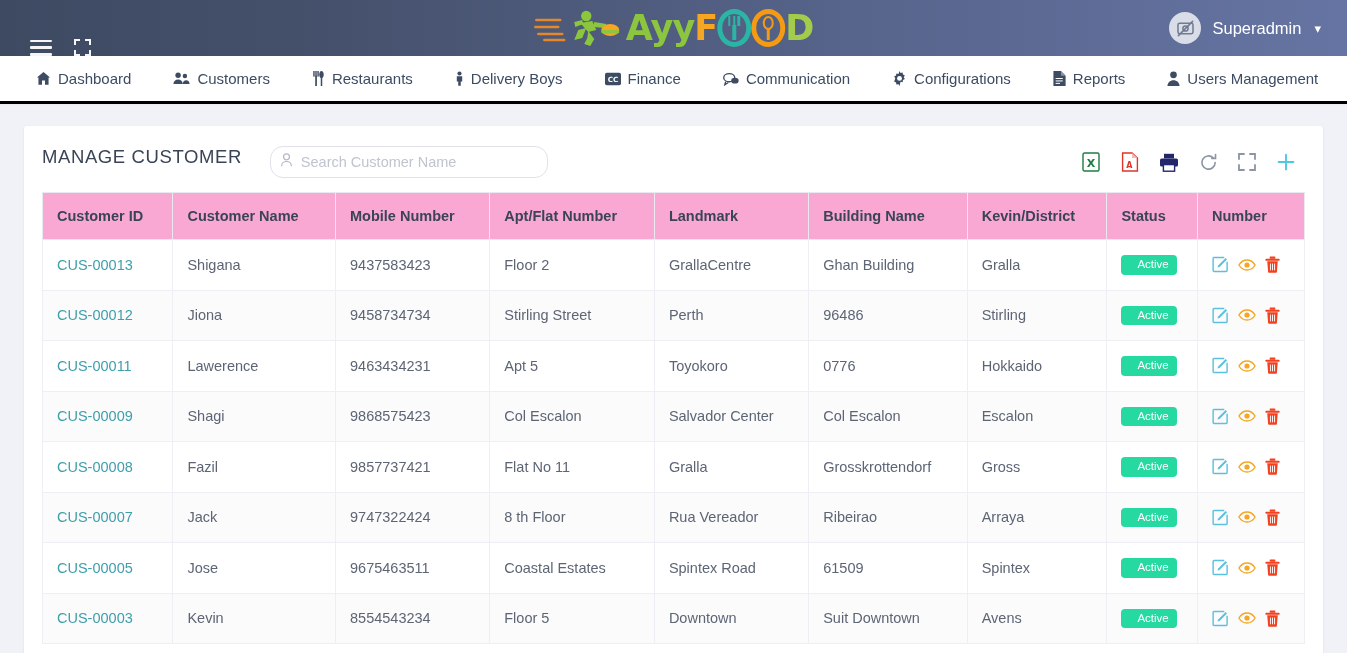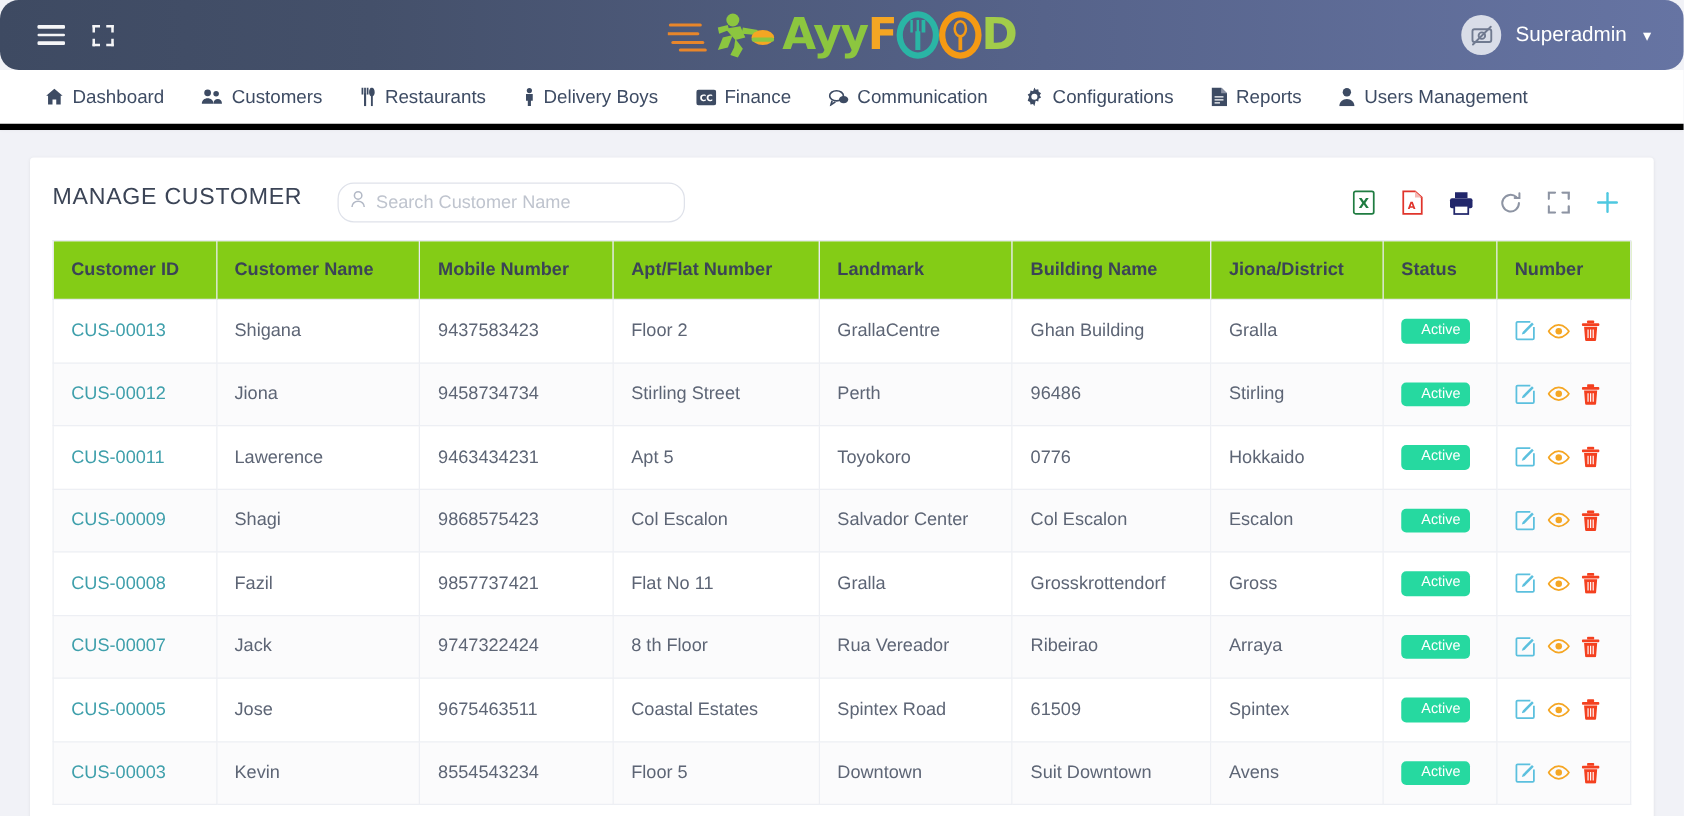--- a/index.html
+++ b/index.html
@@ -7,23 +7,22 @@
     width: 1347px; height: 653px;
     font-family: "Liberation Sans", sans-serif;
     background: #f1f2f7;
     overflow: hidden;
   }
 
   
   .topbar {
     height: 56px;
     background: linear-gradient(90deg, #3e4a62 0%, #44506a 22%, #56638a 62%, #6674a3 100%);
-    display: flex; align-items: center;
+    display: flex; align-items: flex-end;
     position: relative;
-    border-radius: 15px;
   }
   .topbar-left { display: flex; align-items: center; gap: 22px; padding-left: 30px; }
   .icon-btn {
     color: #ffffff; opacity: .95;
     display: flex; align-items: center; justify-content: center;
     cursor: pointer; background: none; border: none;
   }
   .hamburger { width: 22px; height: 16px; display: flex; flex-direction: column; justify-content: space-between; }
   .hamburger span { display:block; height: 2.6px; background:#fff; border-radius: 1px; }
   .expand-ic { width: 17px; height: 17px; position: relative; }
@@ -68,22 +67,22 @@
     width: 32px; height: 32px; border-radius: 50%;
     background: #d9dde8; display:flex; align-items:center; justify-content:center;
     color:#707a90;
   }
   .user-name { color:#fff; font-size: 16.5px; }
   .chev { color:#fff; font-size: 13px; margin-left: 2px; }
 
   
   .navbar {
     height: 48px; background:#ffffff;
-    border-bottom: 5px solid #000000;
-    display:flex; align-items:center; gap: 4px; padding-left: 28px;
+    border-bottom: 3px solid #000000;
+    display:flex; align-items:center; gap: 16px; padding-left: 28px;
     box-shadow: 0 1px 2px rgba(0,0,0,.03);
   }
   .nav-item {
     display:flex; align-items:center; gap: 7px;
     font-size: 15px; color:#3d4b63;
     padding: 0 13px; height: 100%;
     cursor: pointer; white-space: nowrap;
   }
   .nav-item:first-child { padding-left: 8px; }
   .nav-ic { color:#3d4b63; display:flex; align-items:center; }
@@ -126,21 +125,21 @@
   .tool { cursor:pointer; display:flex; align-items:center; justify-content:center; width:22px; height:22px; }
 
   
   .tbl-wrap { padding: 0 18px; }
   table { width: 100%; border-collapse: collapse; }
   thead th {
     text-align: left;
     font-size: 14.5px; font-weight: 700; color:#3b4456;
     padding: 15px 0 15px 14px;
     border: 1px solid #e8eaf0;
-    background: #84cc16;
+    background: #f9a8d4;
     white-space: nowrap;
   }
   tbody td {
     font-size: 14.5px; color:#5d6575;
     padding: 15px 0 15px 14px;
     border: 1px solid #edeff4;
     white-space: nowrap;
   }
   tbody tr:nth-child(even) td { background:#fbfbfc; }
   .cid { color:#3e9fab; cursor:pointer; }
@@ -383,21 +382,21 @@
   <div class="tbl-wrap">
     <table>
       <thead>
         <tr>
           <th>Customer ID</th>
           <th>Customer Name</th>
           <th>Mobile Number</th>
           <th>Apt/Flat Number</th>
           <th>Landmark</th>
           <th>Building Name</th>
-          <th>Jiona/District</th>
+          <th>Kevin/District</th>
           <th>Status</th>
           <th>Number</th>
         </tr>
       </thead>
       <tbody id="tbody">
           <tr>
             <td class="cid">CUS-00013</td>
             <td>Shigana</td>
             <td>9437583423</td>
             <td>Floor 2</td>

